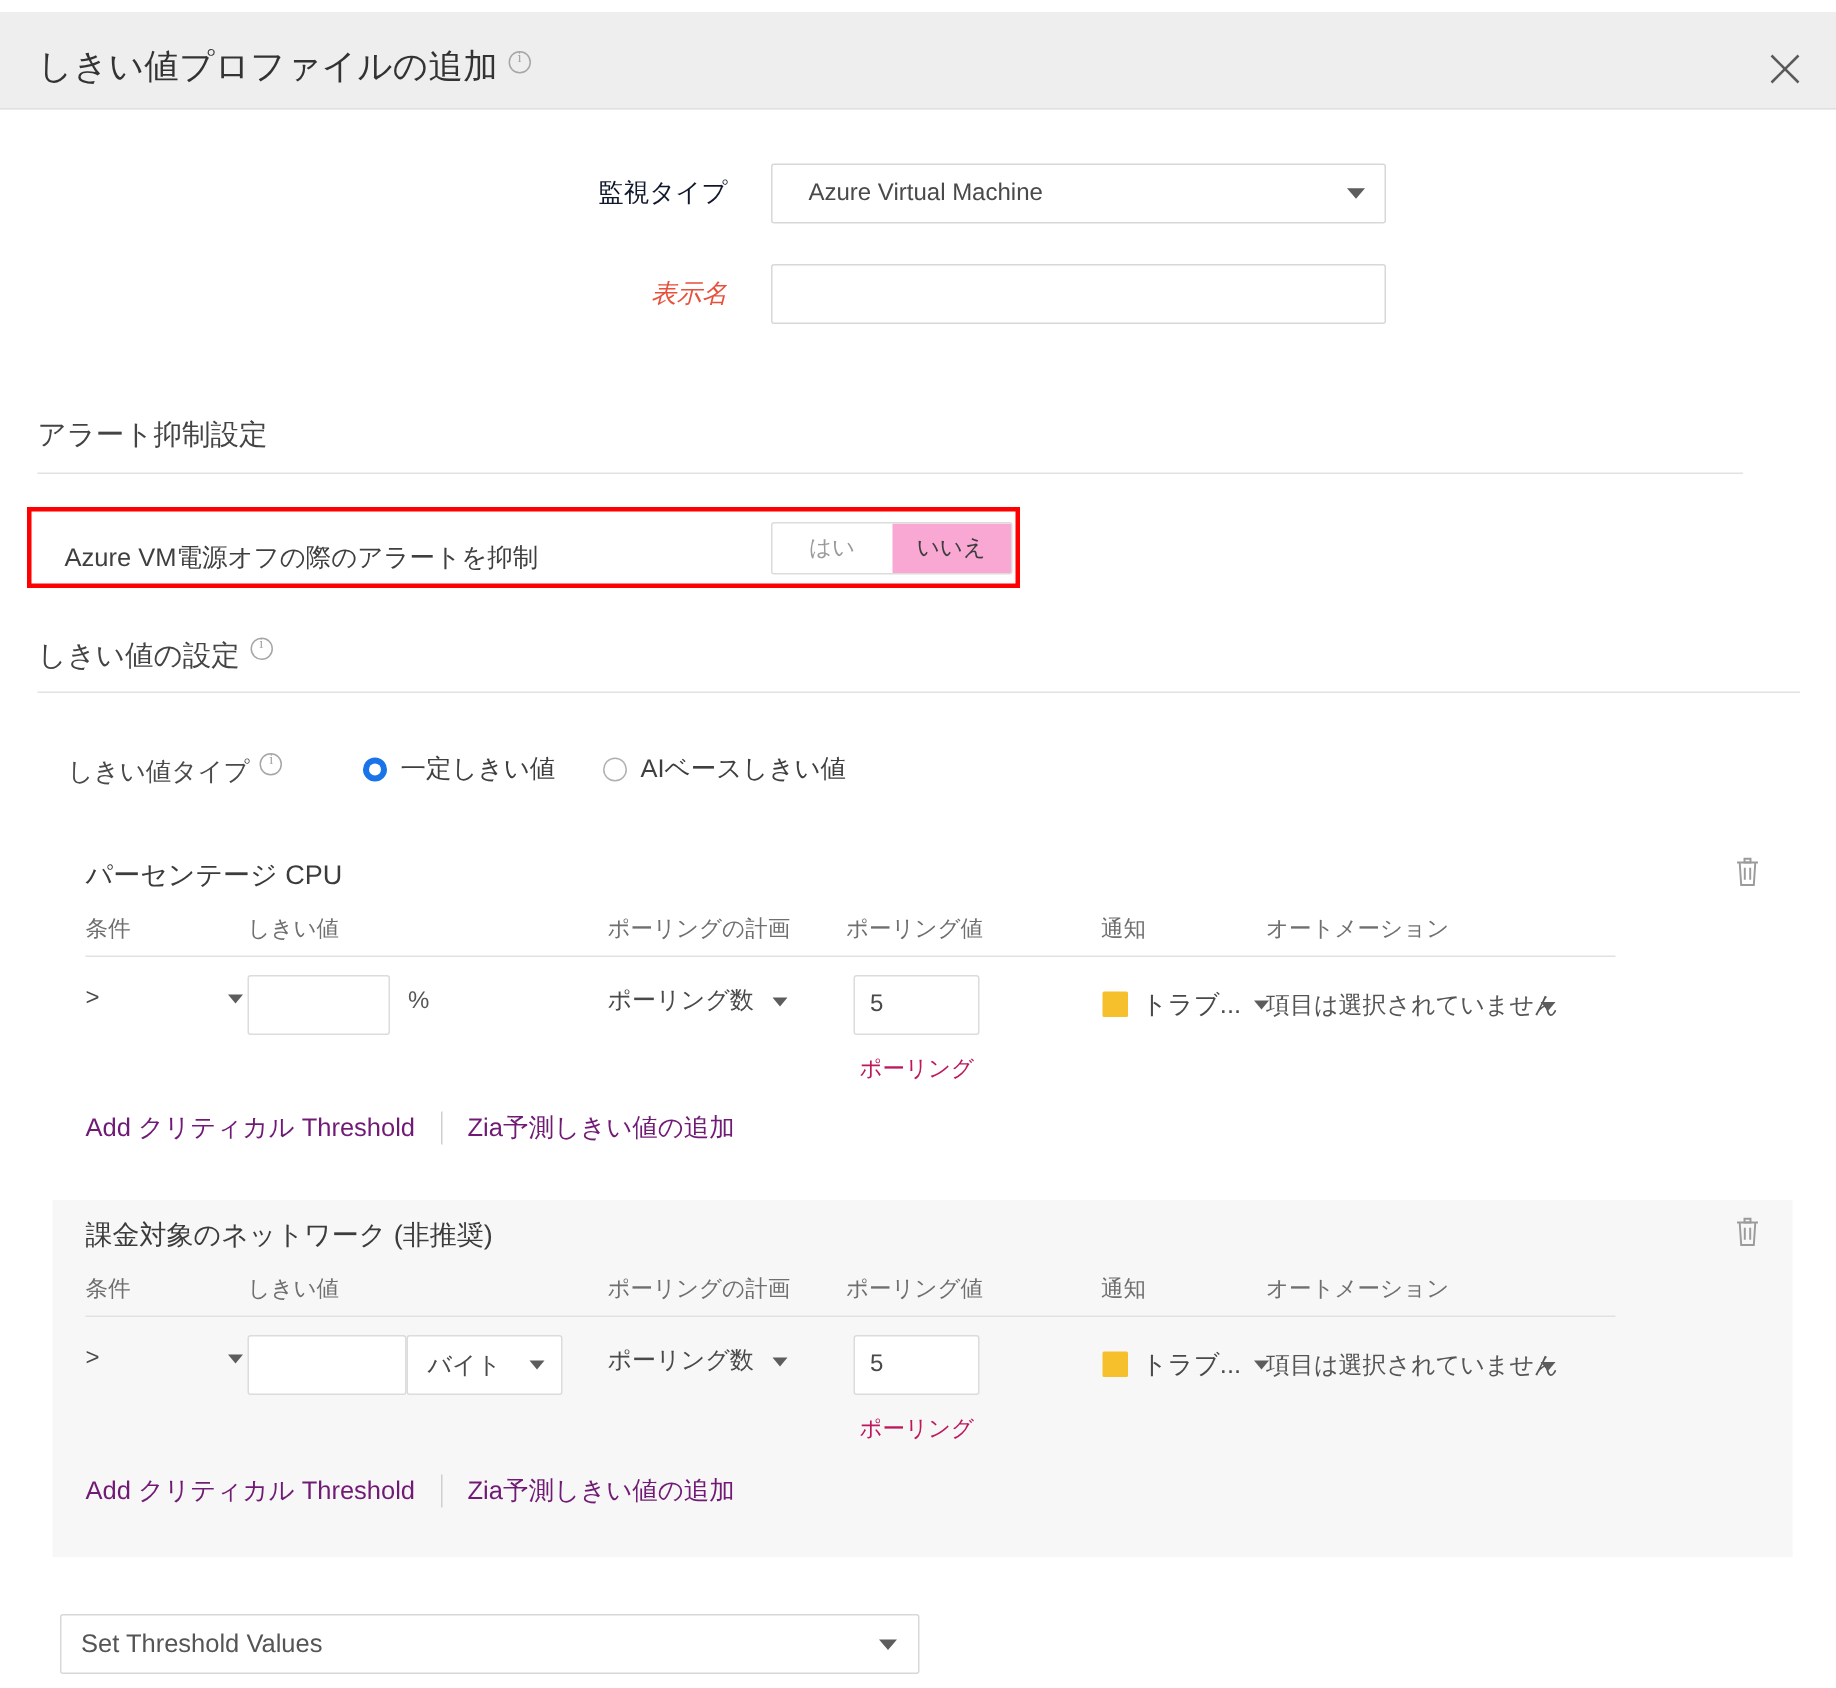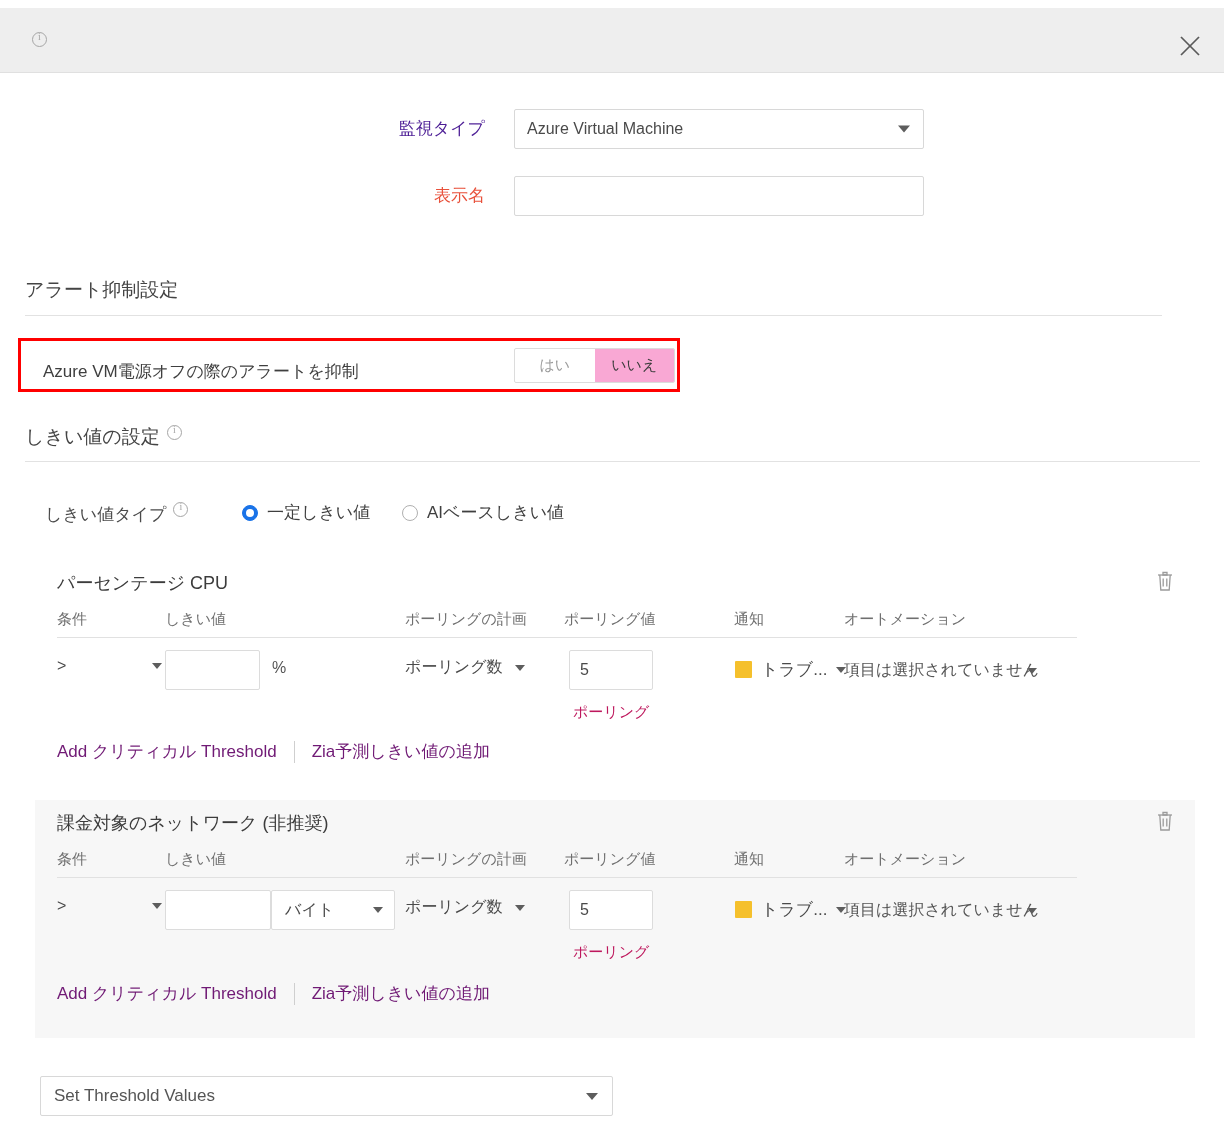--- a/index.html
+++ b/index.html
@@ -68,41 +68,41 @@
     position: absolute;
     left: 0;
     width: 1224px;
     height: 40px;
   }
   .field-label {
     position: absolute;
     right: 739px;
     top: 8px;
     font-size: 17px;
-    color: #4c1d95;
-    white-space: nowrap;
-  }
-  .field-label.required { color: #e8503a; }
+    color: #0f172a;
+    white-space: nowrap;
+  }
+  .field-label.required { color: #e8503a; font-style: italic; }
 
   .select-box, .text-box {
     position: absolute;
     box-sizing: border-box;
     background: #ffffff;
     border: 1px solid #d8d8d8;
     border-radius: 2px;
     font-family: inherit;
   }
   .select-box {
     left: 514px;
     width: 410px;
     height: 40px;
     font-size: 16px;
     color: #4a4a4a;
     line-height: 38px;
-    padding-left: 12px;
+    padding-left: 24px;
     cursor: pointer;
   }
   .select-box .caret {
     position: absolute;
     right: 13px; top: 50%;
     transform: translateY(-50%);
   }
   .text-box {
     left: 514px;
     width: 410px;
@@ -372,21 +372,21 @@
     font-size: 17px;
     color: #555555;
     cursor: pointer;
   }
 </style>
 </head>
 <body>
 
 <div class="dialog-header">
   <div class="dialog-title">
-    <span class="info-icon"></span>
+    <span>しきい値プロファイルの追加</span><span class="info-icon"></span>
   </div>
   <div class="close-button">
     <svg width="32" height="32" viewBox="0 0 32 32" fill="none" stroke="currentColor" stroke-width="1.7">
       <line x1="7" y1="7" x2="25" y2="25"></line>
       <line x1="25" y1="7" x2="7" y2="25"></line>
     </svg>
   </div>
 </div>
 
 <div class="field-row" style="top:109px;">
@@ -504,21 +504,21 @@
   <div class="col-head" style="left:529px; top:50px;">ポーリング値</div>
   <div class="col-head" style="left:699px; top:50px;">通知</div>
   <div class="col-head" style="left:809px; top:50px;">オートメーション</div>
   <div class="head-rule" style="left:22px; top:77px; width:1020px;"></div>
 
   <div class="mini-select" style="left:22px; top:97px; width:105px; justify-content:space-between;">
     <span>&gt;</span>
     <span class="caret small"></span>
   </div>
   <input class="inline-input" style="left: 130px; top: 90px; width: 106px; height: 40px;" type="text" value="">
-  <div class="unit-select" style="left:236px; top:90px; width:124px;">
+  <div class="unit-select" style="left:236px; top:90px; width:104px;">
     <span>バイト</span>
     <span class="caret small"></span>
   </div>
 
   <div class="mini-select" style="left:370px; top:97px;">
     <span>ポーリング数</span>
     <span class="caret small"></span>
   </div>
 
   <input class="inline-input" style="left: 534px; top: 90px; width: 84px; height: 40px;" type="text" value="5">

